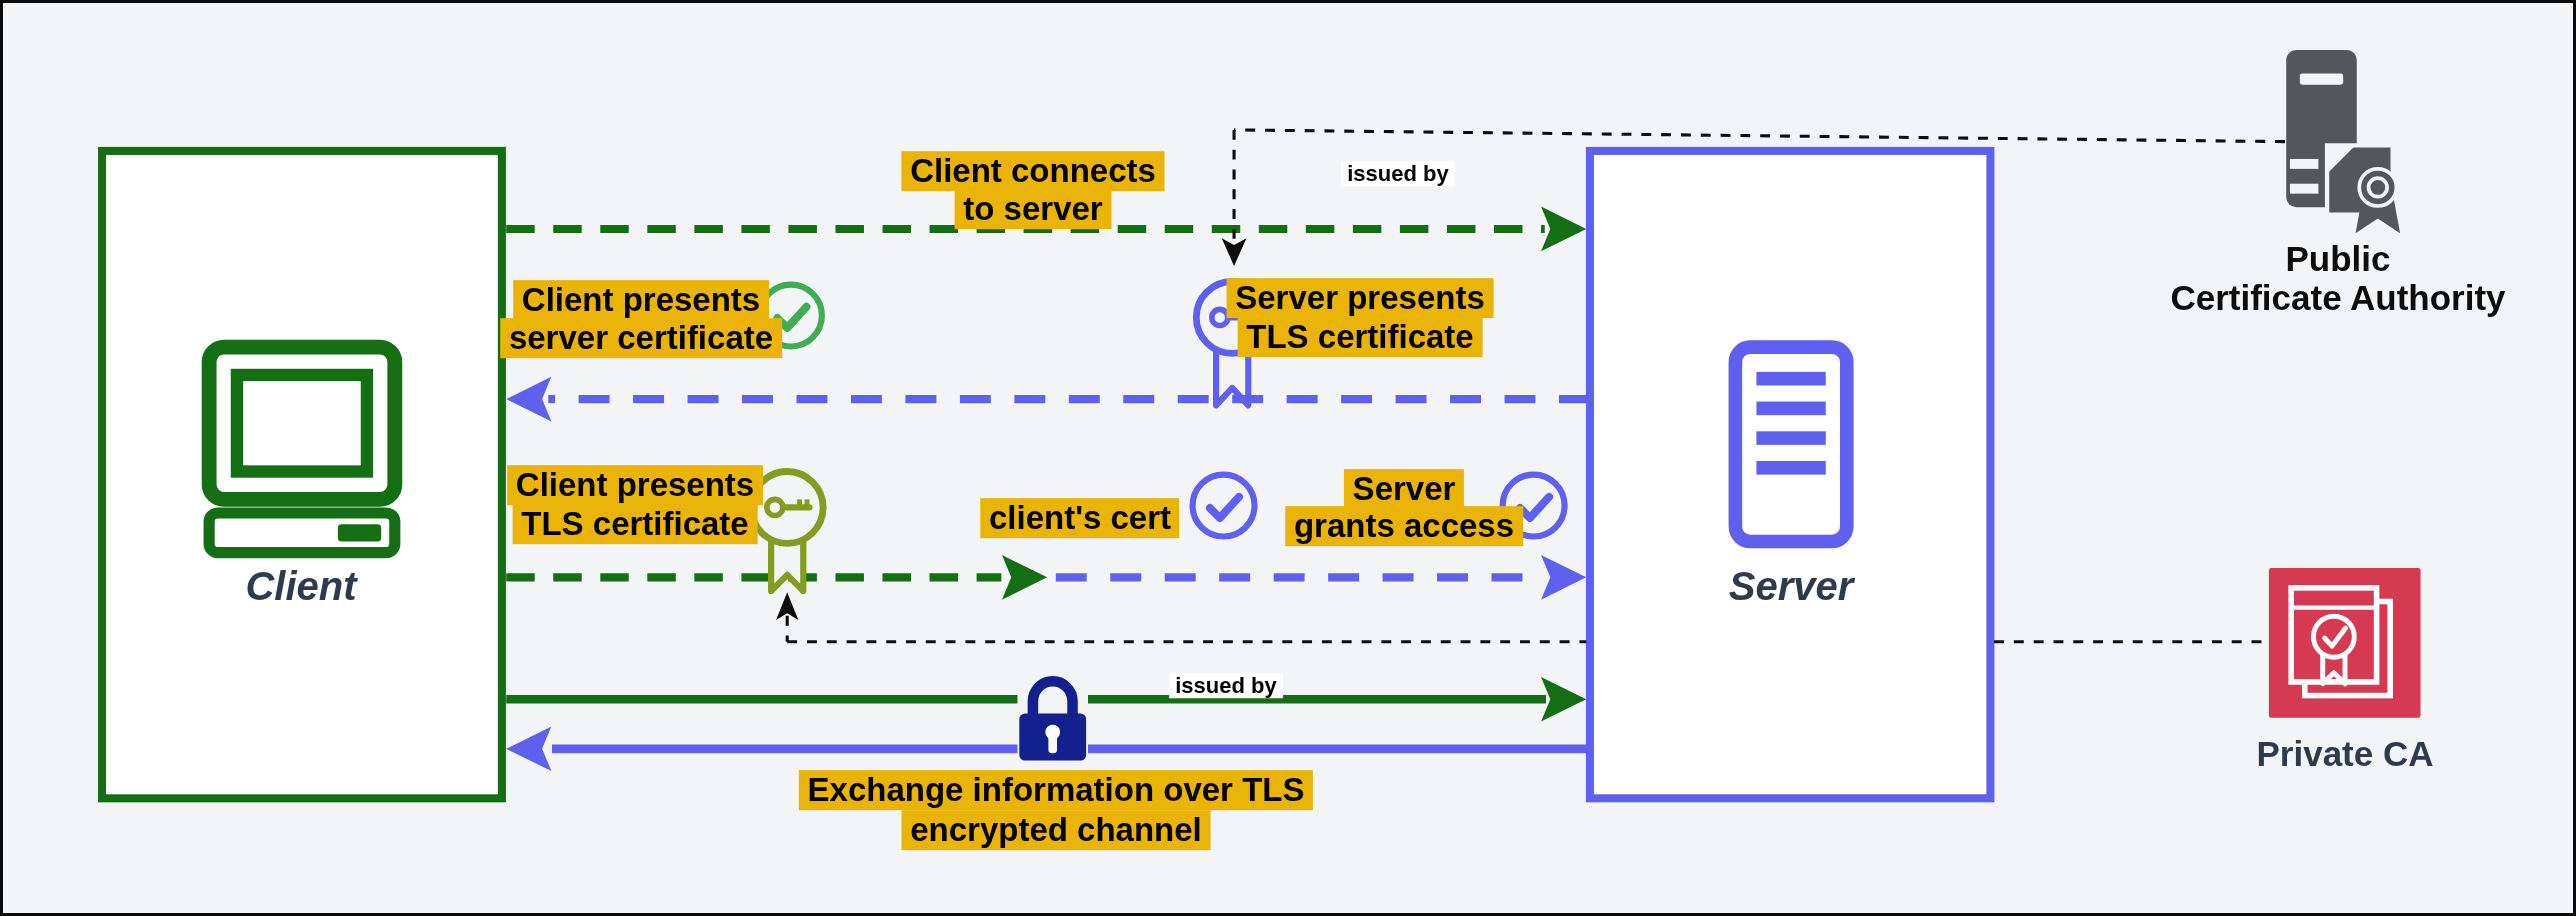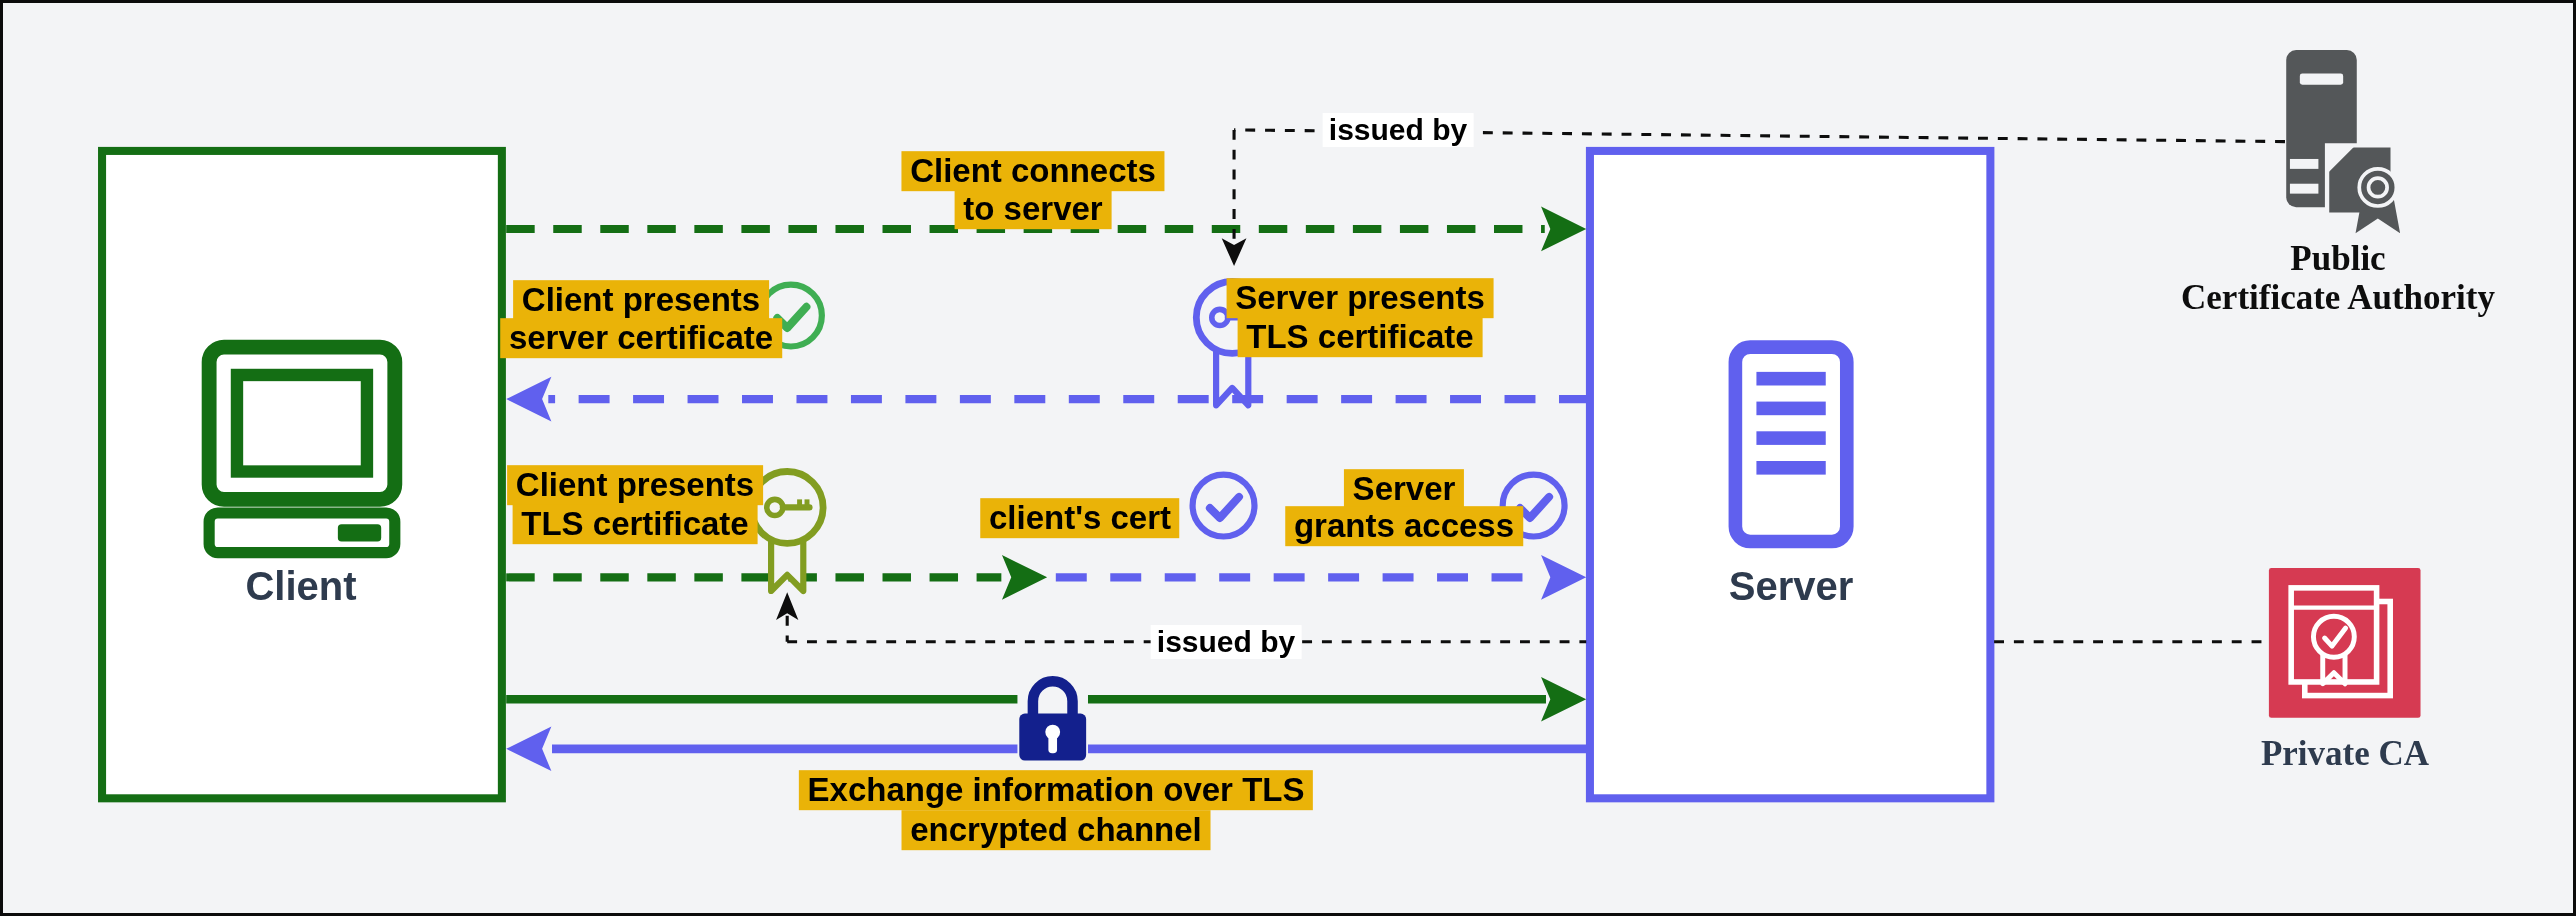--- a/index.html
+++ b/index.html
@@ -15,23 +15,23 @@
   #diagram-svg{position:absolute;left:0;top:0;}
   .lbl{
     position:absolute;
     transform:translate(-50%,-50%);
     white-space:nowrap;
     font-weight:bold;
     color:#000;
     line-height:1.05;
   }
   .flow{font-size:33px;background:#eab308;padding:2.5px 8.7px;}
-  .issued{font-size:30px;background:#ffffff;padding:1.2px 6.2px;}
-  .node{font-size:40px;color:#2e3b4e;background:transparent;}
-  .ca-name{font-size:35px;background:transparent;font-family:Liberation Serif, serif;}
+  .issued{font-size:22px;background:#ffffff;padding:1.2px 6.2px;margin-top:44px;}
+  .node{font-size:40px;color:#2e3b4e;background:transparent;font-style:italic;}
+  .ca-name{font-size:35px;background:transparent;}
   .public-ca-name{color:#0d0d0d;}
   .private-ca-name{color:#2e3b4e;}
 </style>
 </head>
 <body>
 
 <div id="stage">
 
   <svg id="diagram-svg" width="2576" height="916" viewBox="0 0 4160 1480">
 

